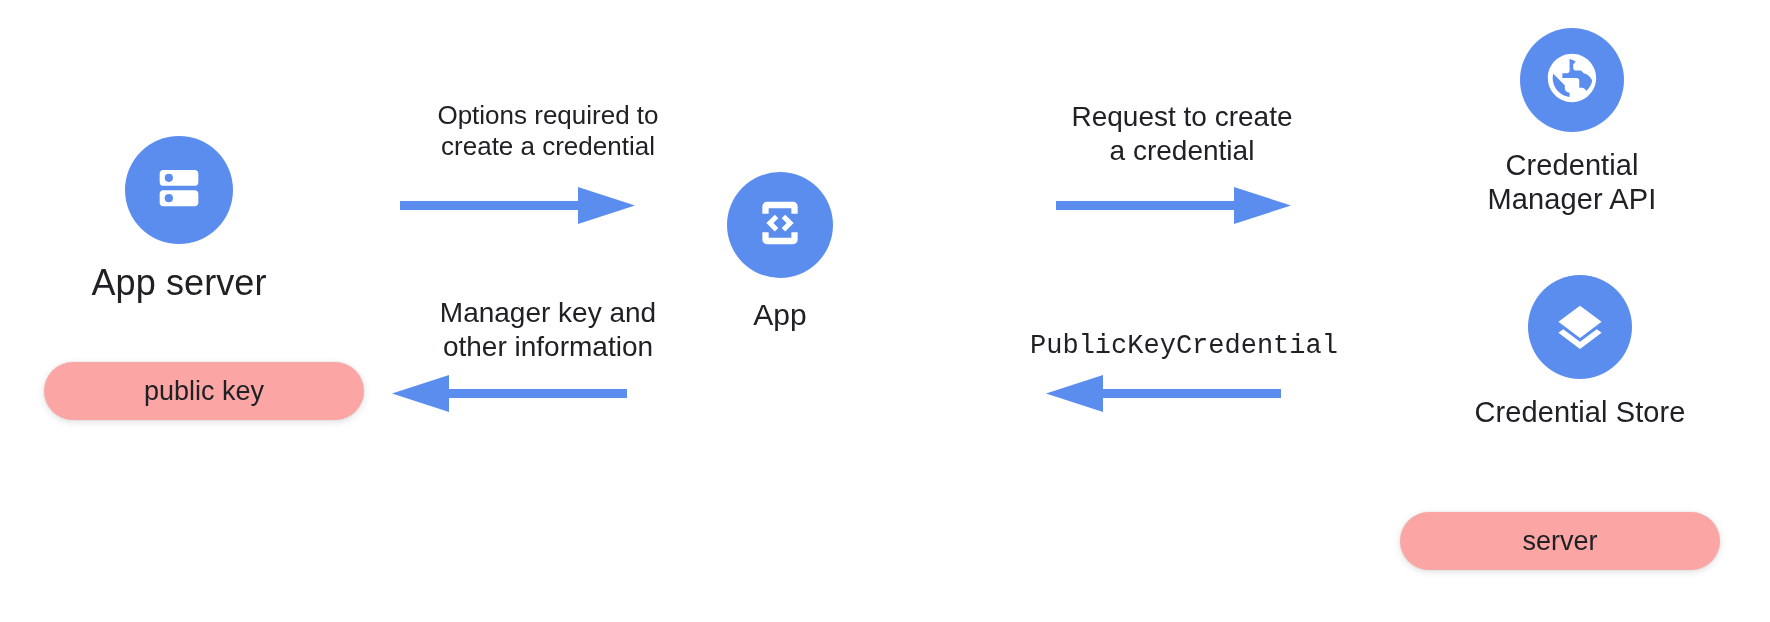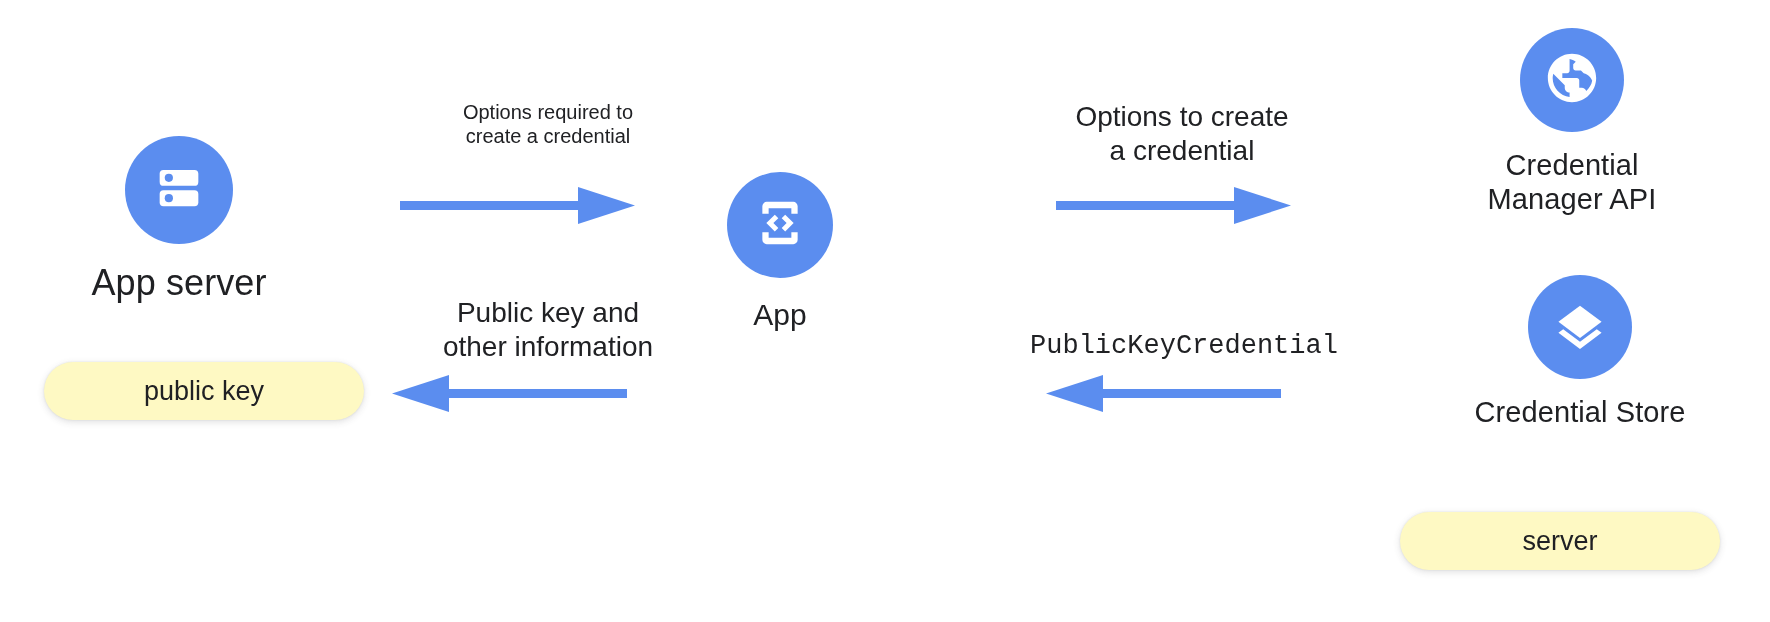--- a/index.html
+++ b/index.html
@@ -38,21 +38,21 @@
     text-align: center;
     font-weight: 400;
     letter-spacing: 0.1px;
     line-height: 1.18;
     white-space: pre-line;
   }
 
   
   .pill {
     position: absolute;
-    background: #fef9c3;
+    background: #fca5a5;
     border-radius: 999px;
     display: flex;
     align-items: center;
     justify-content: center;
     color: #202124;
     box-shadow: 0 2px 7px rgba(60,64,67,0.16), 0 0 2px rgba(60,64,67,0.12);
   }
 
   
   .arrow {
@@ -86,21 +86,21 @@
   #node-cm-api .circle   { width: 104px; height: 104px; }
   #node-cm-api .node-label { margin-top: 16px; font-size: 29px; }
 
   #node-cred-store       { left: 1440px; top: 275px;  width: 280px; }
   #node-cred-store .circle { width: 104px; height: 104px; }
   #node-cred-store .node-label { margin-top: 16px; font-size: 29px; }
 
   #pill-public-key { left: 44px;  top: 362px; width: 320px; height: 58px; font-size: 27px; }
   #pill-passkey    { left: 1400px; top: 512px; width: 320px; height: 58px; font-size: 27px; }
 
-  #label-options   { left: 382px;  top: 100px; width: 332px; font-size: 20px; }
+  #label-options   { left: 382px;  top: 100px; width: 332px; font-size: 26px; }
   #label-pubkey    { left: 382px;  top: 296px; width: 332px; font-size: 28px; }
   #label-request   { left: 1022px; top: 100px; width: 320px; font-size: 28px; }
   #label-pkc       { left: 994px; top: 330px; width: 380px; font-size: 27px; }
 
   #arrow-a { left: 400px;  top: 184px; }
   #arrow-b { left: 392px;  top: 372px; }
   #arrow-c { left: 1056px; top: 184px; }
   #arrow-d { left: 1046px; top: 372px; }
 </style>
 </head>
@@ -170,30 +170,30 @@
 
   <div class="arrow-label" id="label-options">Options required to
 create a credential</div>
   <div class="arrow" id="arrow-a">
     <svg width="235" height="44" viewBox="0 0 235 44">
       <rect x="0" y="17" width="188" height="9" fill="#5b8def"></rect>
       <path d="M178 3 L235 21.5 L178 40 Z" fill="#5b8def"></path>
     </svg>
   </div>
 
-  <div class="arrow-label" id="label-pubkey">Public key and
+  <div class="arrow-label" id="label-pubkey">Manager key and
 other information</div>
   <div class="arrow" id="arrow-b">
     <svg width="235" height="44" viewBox="0 0 235 44">
       <rect x="47" y="17" width="188" height="9" fill="#5b8def"></rect>
       <path d="M57 3 L0 21.5 L57 40 Z" fill="#5b8def"></path>
     </svg>
   </div>
 
-  <div class="arrow-label" id="label-request">Options to create
+  <div class="arrow-label" id="label-request">Request to create
 a credential</div>
   <div class="arrow" id="arrow-c">
     <svg width="235" height="44" viewBox="0 0 235 44">
       <rect x="0" y="17" width="188" height="9" fill="#5b8def"></rect>
       <path d="M178 3 L235 21.5 L178 40 Z" fill="#5b8def"></path>
     </svg>
   </div>
 
   <div class="arrow-label mono" id="label-pkc">PublicKeyCredential</div>
   <div class="arrow" id="arrow-d">

